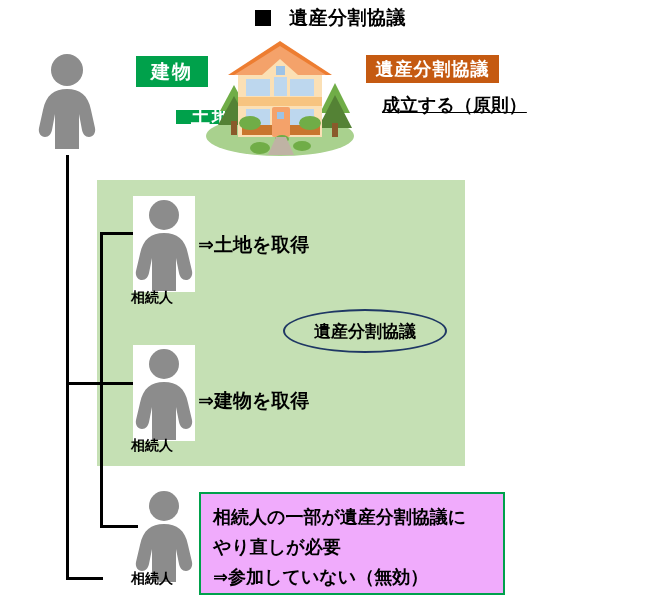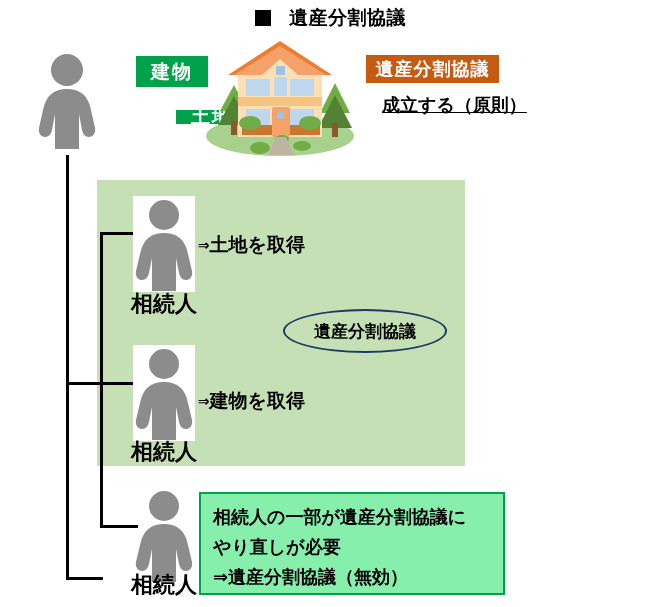--- a/index.html
+++ b/index.html
@@ -79,50 +79,50 @@
   }
   .person.on-white { background: #ffffff; }
   .person svg { display: block; width: 100%; height: 100%; }
 
   .p-deceased { left: 36px;  top: 50px;  width: 62px; height: 100px; }
   .p-heir1    { left: 133px; top: 196px; }
   .p-heir2    { left: 133px; top: 345px; }
   .p-heir3    { left: 133px; top: 487px; }
 
   .person-label {
-    position: absolute; font-size: 22px; font-weight: 700;
+    position: absolute; font-size: 14px; font-weight: 700;
     white-space: nowrap;
   }
   .lbl-heir1 { left: 131px; top: 289px; }
   .lbl-heir2 { left: 131px; top: 437px; }
   .lbl-heir3 { left: 131px; top: 570px; }
 
   
   .heir-text {
-    position: absolute; font-size: 19px; font-weight: 700; white-space: nowrap; font-family: Liberation Mono, monospace;
+    position: absolute; font-size: 19px; font-weight: 700; white-space: nowrap;
   }
   .txt-heir1 { left: 198px; top: 232px; }
   .txt-heir2 { left: 198px; top: 388px; }
 
   
   .ellipse {
     position: absolute; left: 283px; top: 309px;
     width: 164px; height: 44px;
     border: 2px solid #1f3864;
     border-radius: 50%;
     display: flex; align-items: center; justify-content: center;
     font-size: 17px; font-weight: 700;
   }
 
   
   .bottom-box {
     position: absolute; left: 199px; top: 492px;
     width: 306px; height: 103px;
     border: 2px solid #00a14b;
-    background: #86efac;
+    background: #f0abfc;
     padding: 8px 12px 0 12px;
   }
   .bottom-box p {
     font-size: 18px; font-weight: 700; line-height: 30px; white-space: nowrap;
   }
 </style>
 </head>
 <body>
 
 <div id="stage">
@@ -230,16 +230,16 @@
     <svg viewBox="0 0 62 96" xmlns="http://www.w3.org/2000/svg">
       <circle cx="31" cy="19" r="15" fill="#8c8c8c"></circle>
       <path d="M31 37 C18 37 10 43 7 58 L3 75 C2 80 5 84 9 84 C13 84 15 81 16 77 L19 62 L19 95 L43 95 L43 62 L46 77 C47 81 49 84 53 84 C57 84 60 80 59 75 L55 58 C52 43 44 37 31 37 Z" fill="#8c8c8c"></path>
     </svg>
   </div>
   <div class="person-label lbl-heir3">相続人</div>
 
   <div class="bottom-box">
     <p>相続人の一部が遺産分割協議に</p>
     <p>やり直しが必要</p>
-    <p>⇒遺産分割協議（無効）</p>
+    <p>⇒参加していない（無効）</p>
   </div>
 
 </div>
 
 </body></html>

